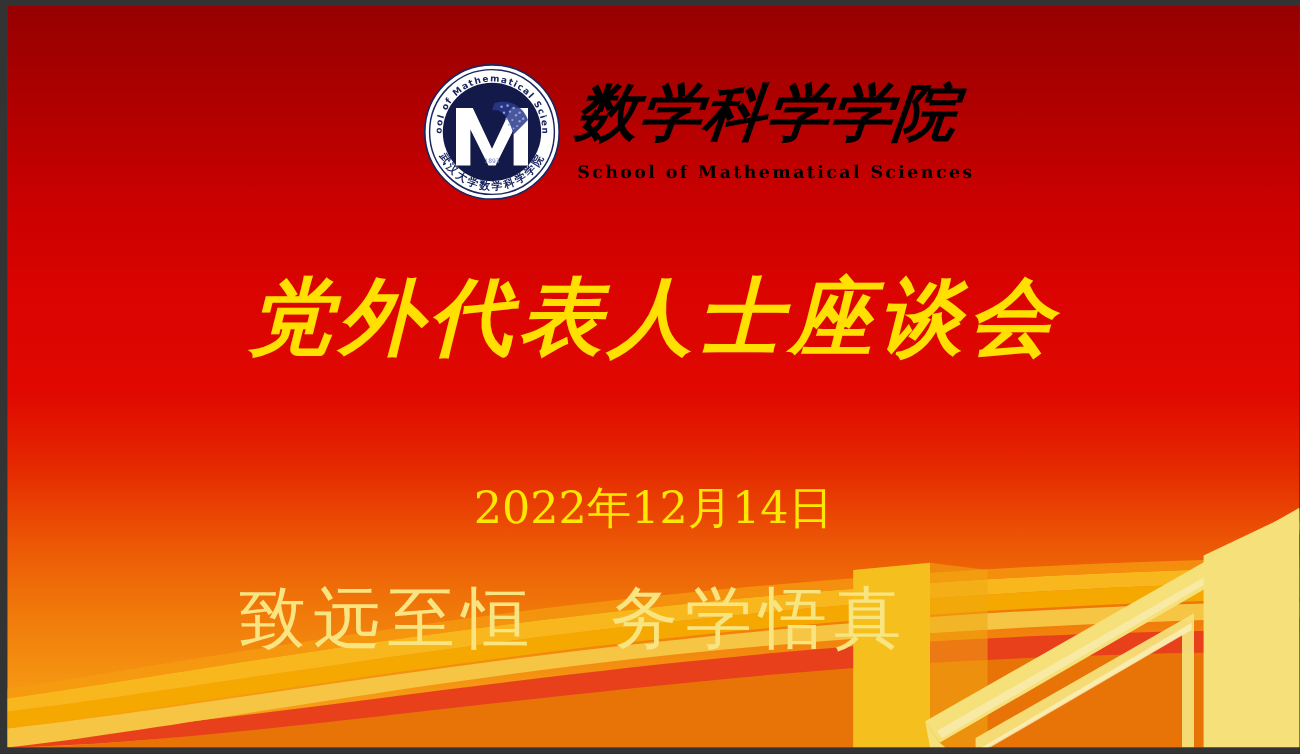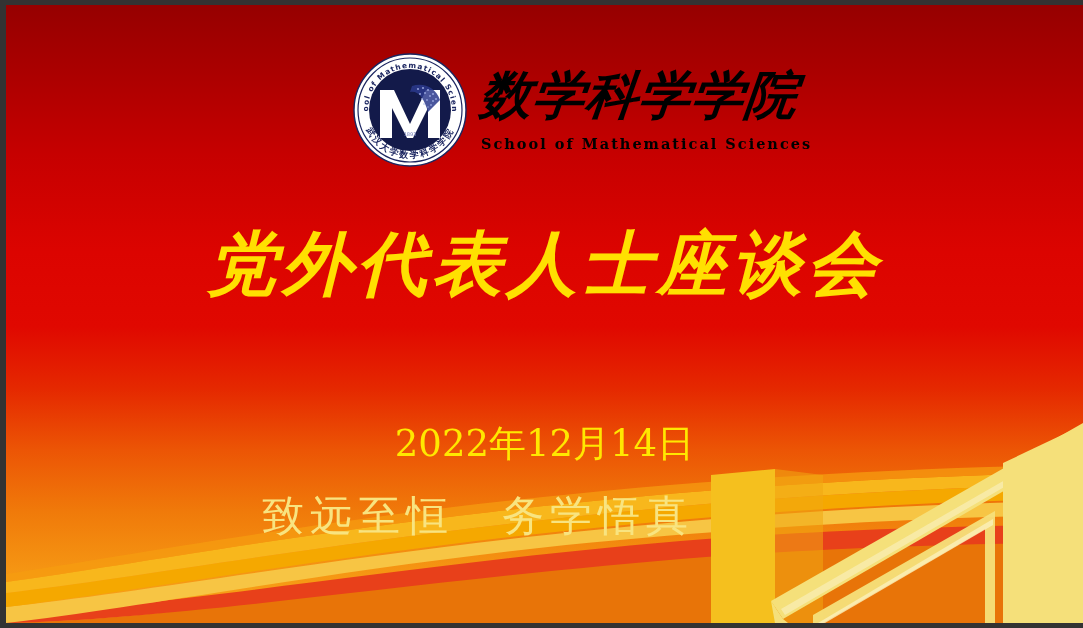--- a/index.html
+++ b/index.html
@@ -136,33 +136,32 @@
     top: 392px;
     width: 1077px;
     text-align: center;
     color: #ffe800;
     font-family: "DejaVu Serif", "Liberation Serif", serif;
     font-size: 37px;
     font-weight: 400;
     letter-spacing: 0px;
     line-height: 54px;
     white-space: nowrap;
-    margin-top: 20px;
   }
 
   
   #school-motto {
     position: absolute;
     left: 0;
     top: 482px;
     width: 944px;
     text-align: center;
     color: #f8e480;
     font-family: "DejaVu Sans", "Liberation Sans", sans-serif;
-    font-size: 42px;
+    font-size: 56px;
     font-weight: 400;
     letter-spacing: 6px;
     line-height: 58px;
     white-space: pre;
   }
 </style>
 </head>
 <body>
 
 <div id="slide-frame">

